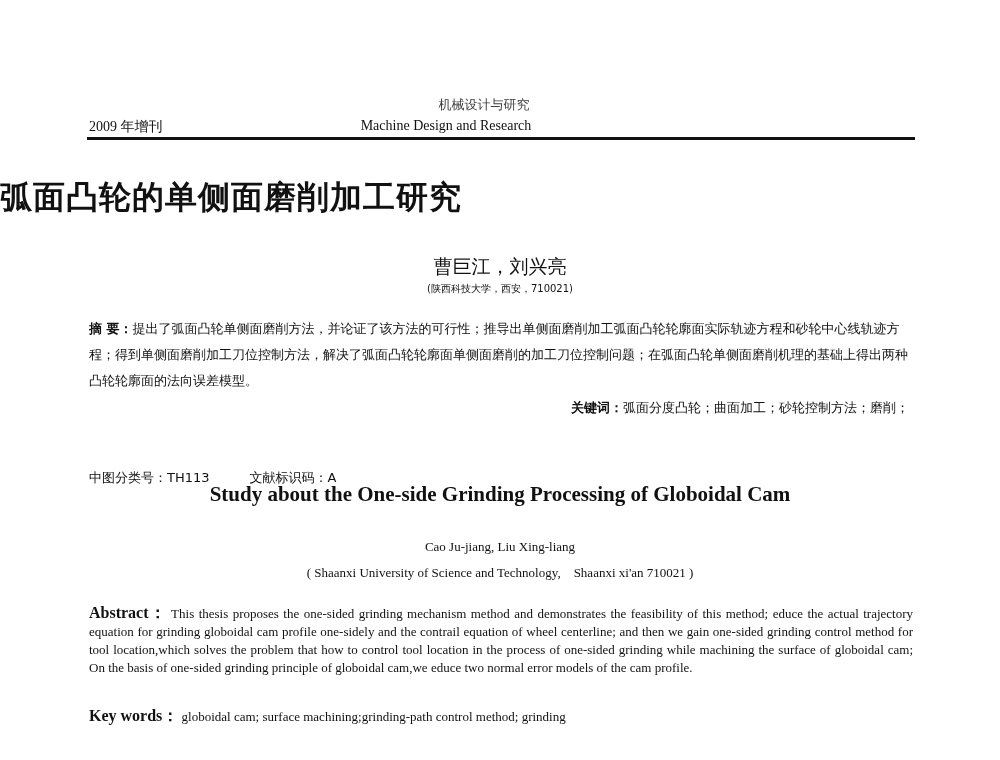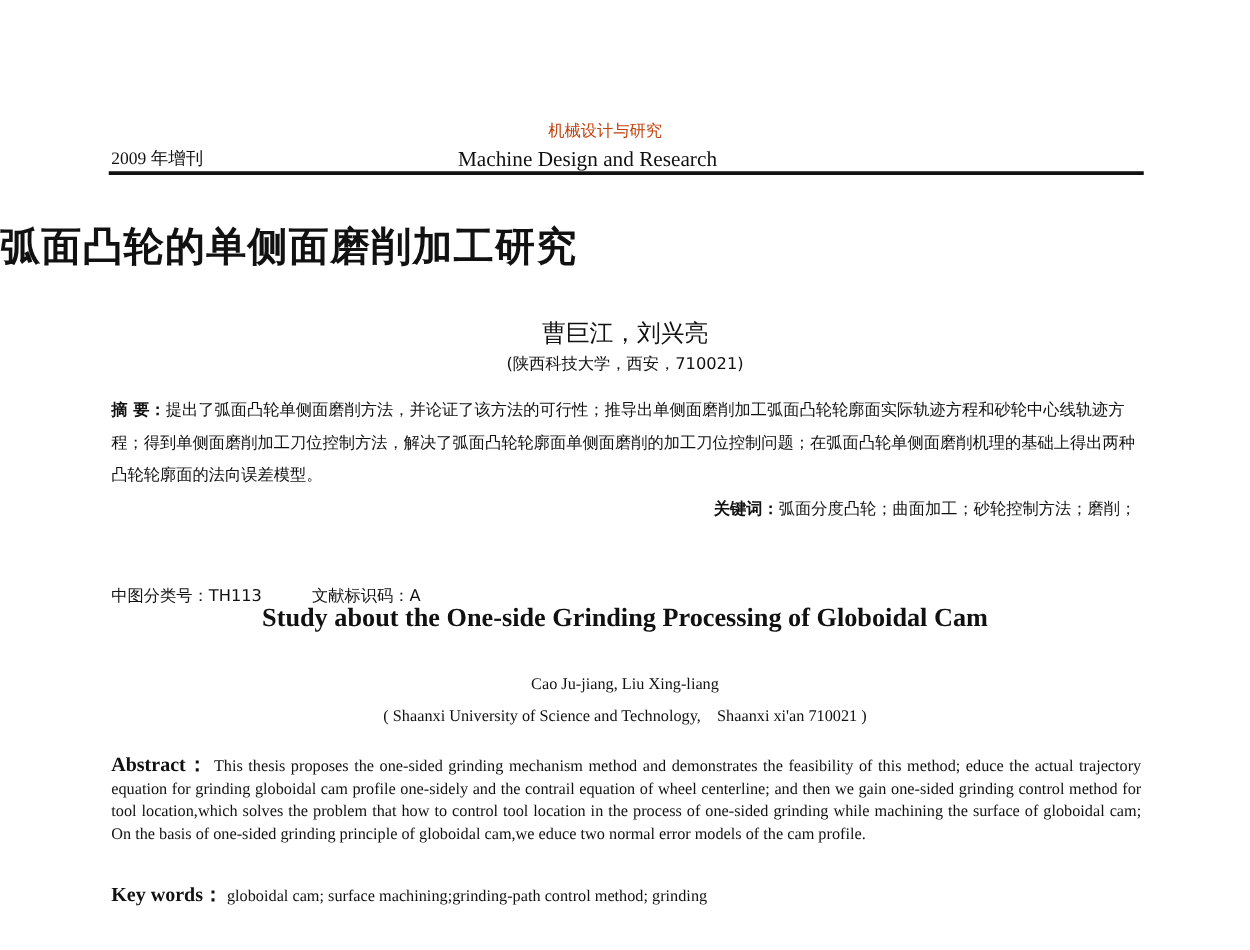--- a/index.html
+++ b/index.html
@@ -3,43 +3,43 @@
   <meta charset="utf-8">
   <style>
     html, body { margin: 0; padding: 0; background: #ffffff; }
     body {
       width: 1000px; height: 760px; position: relative; overflow: hidden;
       font-family: "Liberation Serif", "DejaVu Serif", serif; color: #111;
     }
     .abs { position: absolute; }
     .header-journal-cn {
       left: 0; width: 968px; top: 96px; text-align: center;
-      font-size: 13px; font-family: "DejaVu Sans", sans-serif; color: #c2410c;
+      font-size: 13px; font-family: "DejaVu Sans", sans-serif; color: #404040;
     }
     .header-year {
       left: 89px; top: 118px; font-size: 14px; color: #111;
     }
     .header-journal-en {
-      left: 0; width: 892px; top: 118px; text-align: center; font-size: 17px; margin-left: 24px;
+      left: 0; width: 892px; top: 118px; text-align: center; font-size: 14px;
     }
     .header-rule {
       left: 87px; top: 137px; width: 828px; height: 3px; background: #111;
     }
     .title-cn {
       left: 0; width: 1000px; top: 176px; 
       font-family: "DejaVu Sans", sans-serif; font-weight: bold; font-size: 32px;
       letter-spacing: 1px;
     }
     .authors-cn {
       left: 0; width: 1000px; top: 254px; text-align: center;
       font-family: "DejaVu Sans", sans-serif; font-size: 19px;
     }
     .affil-cn {
       left: 0; width: 1000px; top: 282px; text-align: center;
-      font-family: "DejaVu Sans", sans-serif; font-size: 13px;
+      font-family: "DejaVu Sans", sans-serif; font-size: 10px;
     }
     .cn-block {
       left: 89px; width: 820px; font-family: "DejaVu Sans", sans-serif;
       font-size: 13px; line-height: 26px;
     }
     .abstract-cn { top: 316px; }
     .kw-cn { top: 395px; text-align: right; }
     .clc { top: 421px; margin-top: 44px; }
     .label-bold { font-weight: bold; }
     .gap { display: inline-block; width: 40px; }

